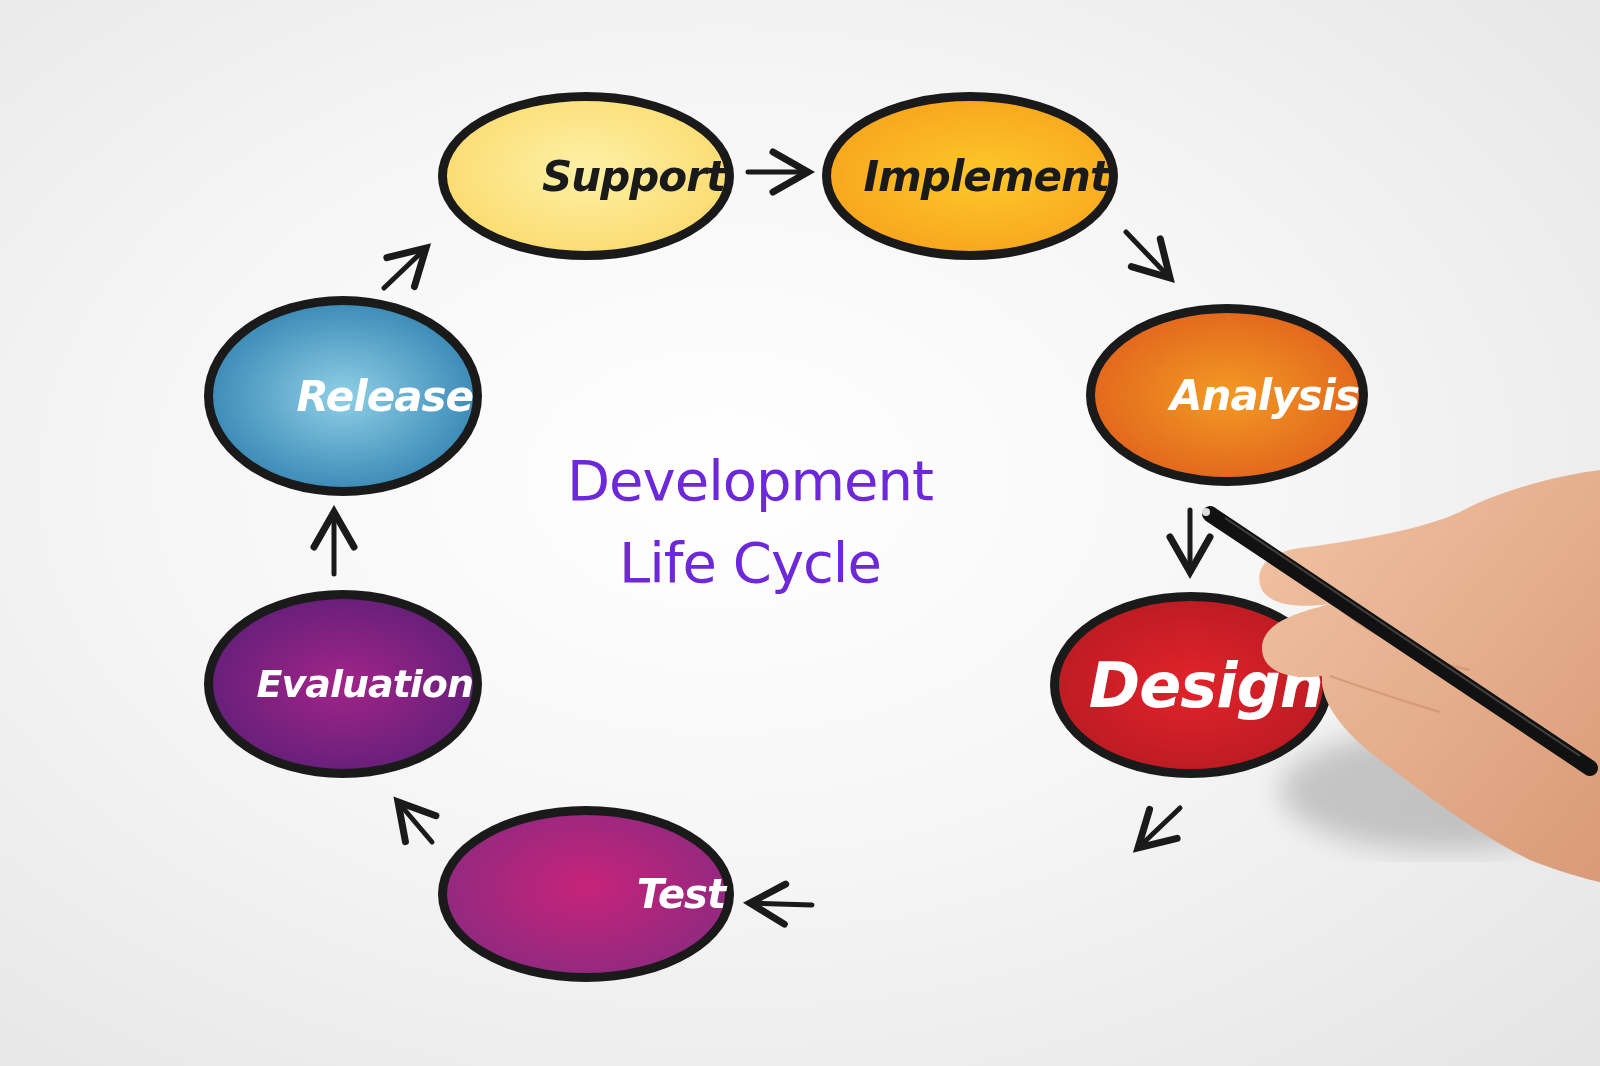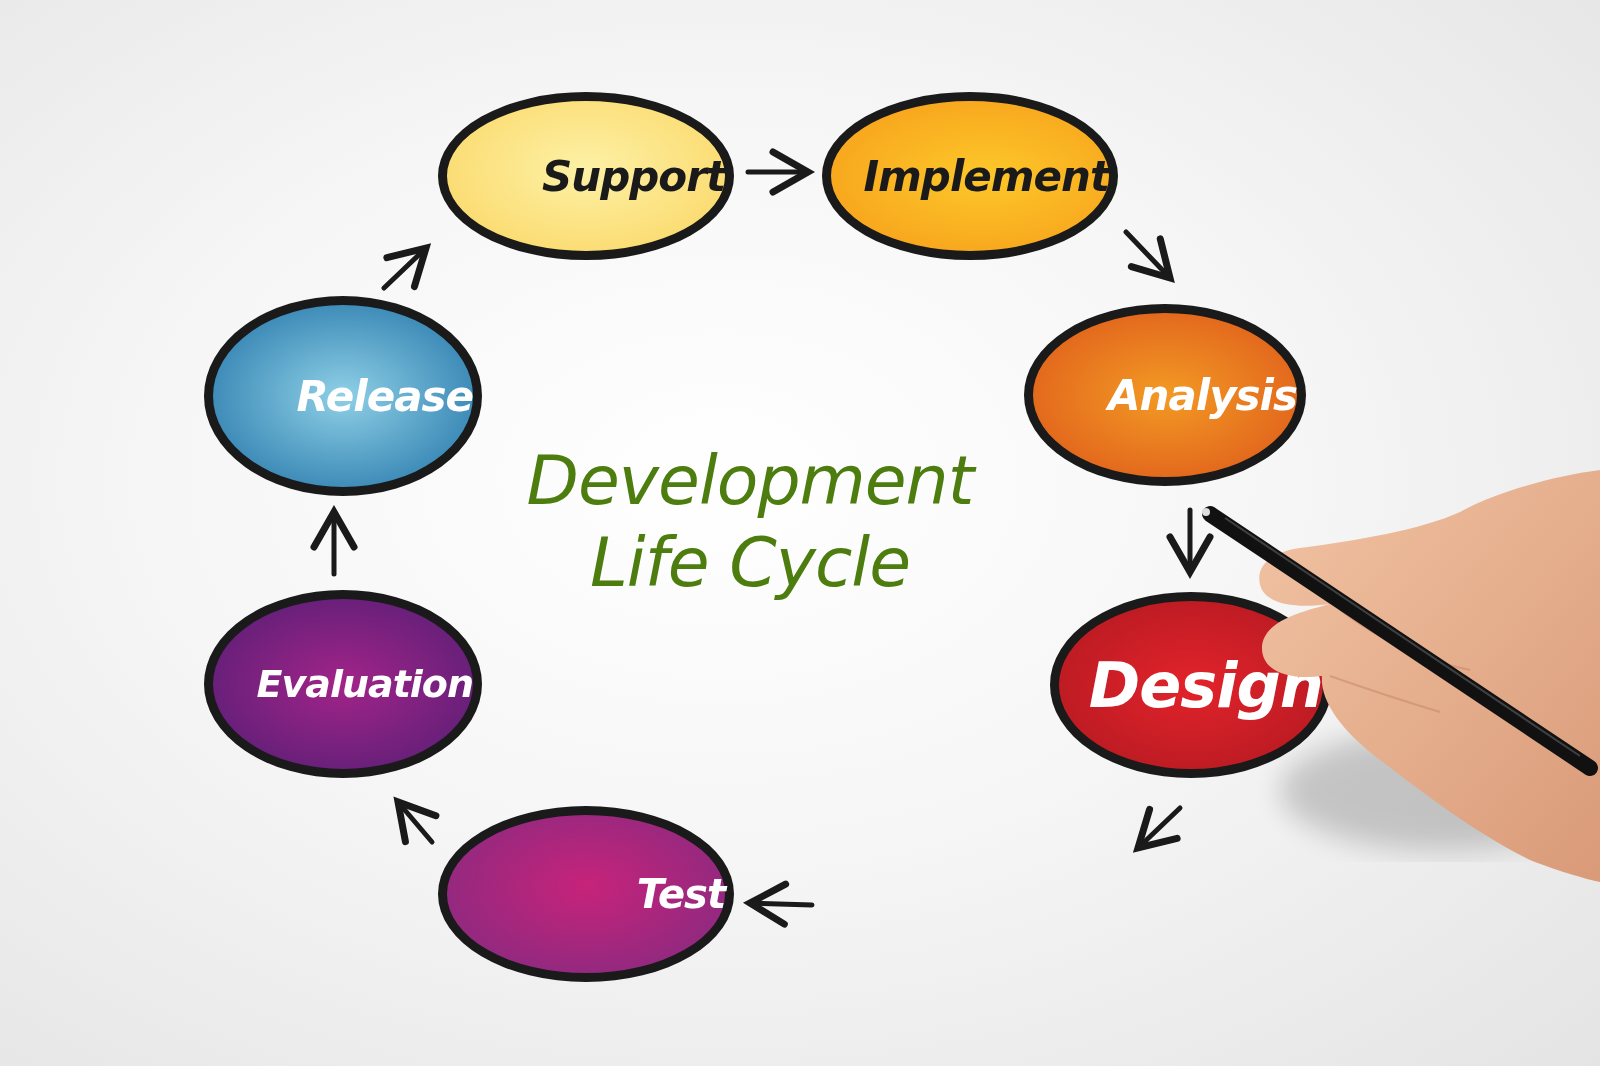--- a/index.html
+++ b/index.html
@@ -12,22 +12,22 @@
   .node {
     position: absolute; border: 9px solid #1a1a1a; border-radius: 50%;
     display: flex; align-items: center; justify-content: flex-end; box-sizing: border-box;
   }
   .node-label {
     font-family: "DejaVu Sans", sans-serif; font-style: italic; font-weight: bold;
     font-size: 42px; letter-spacing: -1px;
   }
   .title {
     position: absolute; left: 470px; top: 440px; width: 560px; text-align: center;
-    font-family: "DejaVu Sans", sans-serif; font-style: italic; color: #4d7c0f;
-    font-size: 68px; line-height: 82px; letter-spacing: -1px;
+    font-family: "DejaVu Sans", sans-serif; color: #6d28d9;
+    font-size: 56px; line-height: 82px; letter-spacing: -1px;
   }
   svg.arrows { position: absolute; left: 0; top: 0; }
   .hand { position: absolute; left: 0; top: 0; }
 </style>
 </head>
 <body>
 
 <div id="stage">
 
   <svg class="arrows" width="1600" height="1066">
@@ -49,21 +49,21 @@
   </svg>
 
   <div class="node" style="left:438px;top:92px;width:296px;height:168px;background:radial-gradient(ellipse at 50% 45%, #fdf1a6 0%, #fbd96b 85%);">
     <span class="node-label" style="color:#1a1a1a;">Support</span>
   </div>
 
   <div class="node" style="left:822px;top:92px;width:296px;height:168px;background:radial-gradient(ellipse at 55% 50%, #fdc82a 0%, #f7a21c 85%);">
     <span class="node-label" style="color:#1a1a1a;">Implement</span>
   </div>
 
-  <div class="node" style="left:1024px;top:304px;width:282px;height:182px;background:radial-gradient(ellipse at 50% 50%, #f39a24 0%, #e0601c 85%);">
+  <div class="node" style="left:1086px;top:304px;width:282px;height:182px;background:radial-gradient(ellipse at 50% 50%, #f39a24 0%, #e0601c 85%);">
     <span class="node-label" style="color:#ffffff;">Analysis</span>
   </div>
 
   <div class="node" style="left:1050px;top:592px;width:282px;height:186px;background:radial-gradient(ellipse at 50% 50%, #e2232b 0%, #b81a22 85%);">
     <span class="node-label" style="color:#ffffff;font-size:62px;">Design</span>
   </div>
 
 
   <div class="node" style="left:438px;top:806px;width:296px;height:176px;background:radial-gradient(ellipse at 50% 45%, #c7237a 0%, #8a2a80 85%);">
     <span class="node-label" style="color:#ffffff;font-size:40px;">Test</span>

